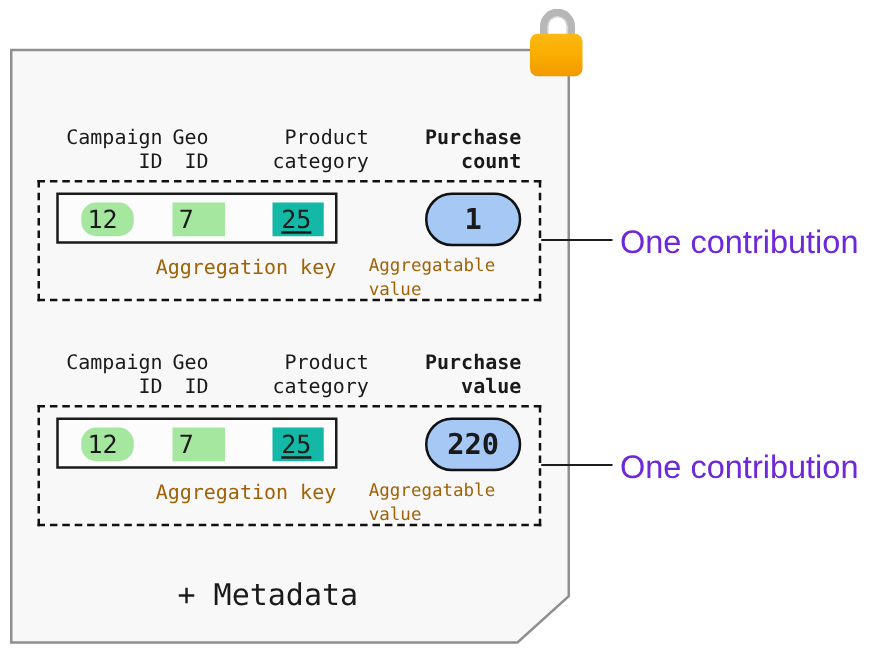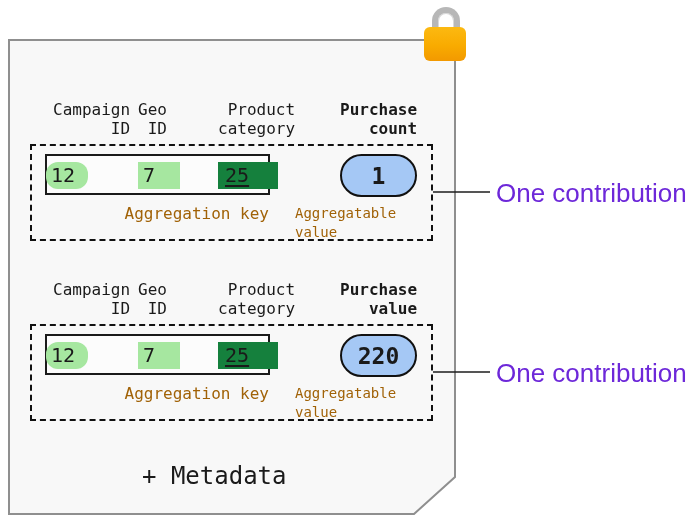--- a/index.html
+++ b/index.html
@@ -25,23 +25,23 @@
   .hdr.c3{left:218px;text-underline-offset:3px;}
   .hdr.c4{left:340px;font-weight:bold;}
 
   .dashed-box{position:absolute;left:30px;top:144px;width:403px;height:97px;
       border:2px dashed #111;box-sizing:border-box;}
   .key-row{position:absolute;left:45px;top:154px;width:225px;height:41px;
       border:2.5px solid #1a1a1a;box-sizing:border-box;background:#fcfcfc;}
   .cell{position:absolute;top:162px;height:27px;line-height:27px;width:42px;
       font-size:20px;padding-left:5px;box-sizing:border-box;}
   .cell.green{background:#a6e7a0;}
-  .cell.khaki{background:#15803d;width:60px;padding-left:7px;}
+  .cell.khaki{background:#14b8a6;width:41px;padding-left:7px;}
   .cell.khaki .u{text-decoration:underline;text-underline-offset:3px;}
-  .cell.p1{left:46px;border-radius:12px;} .cell.p2{left:138px;} .cell.p3{left:218px;}
+  .cell.p1{left:65px;border-radius:12px;} .cell.p2{left:138px;} .cell.p3{left:218px;}
 
   .pill{position:absolute;left:340px;top:154px;width:77px;height:43px;
       background:#a5c8f5;border:2px solid #111;border-radius:22px;box-sizing:border-box;
       display:flex;align-items:center;justify-content:center;
       font-weight:bold;font-size:23px;}
 
   .magenta{color:#a16207;}
   .agg-key{position:absolute;left:45px;top:204px;width:224px;text-align:right;
       font-size:16px;line-height:19px;}
   .agg-val{position:absolute;left:295px;top:204px;width:121px;text-align:left;

